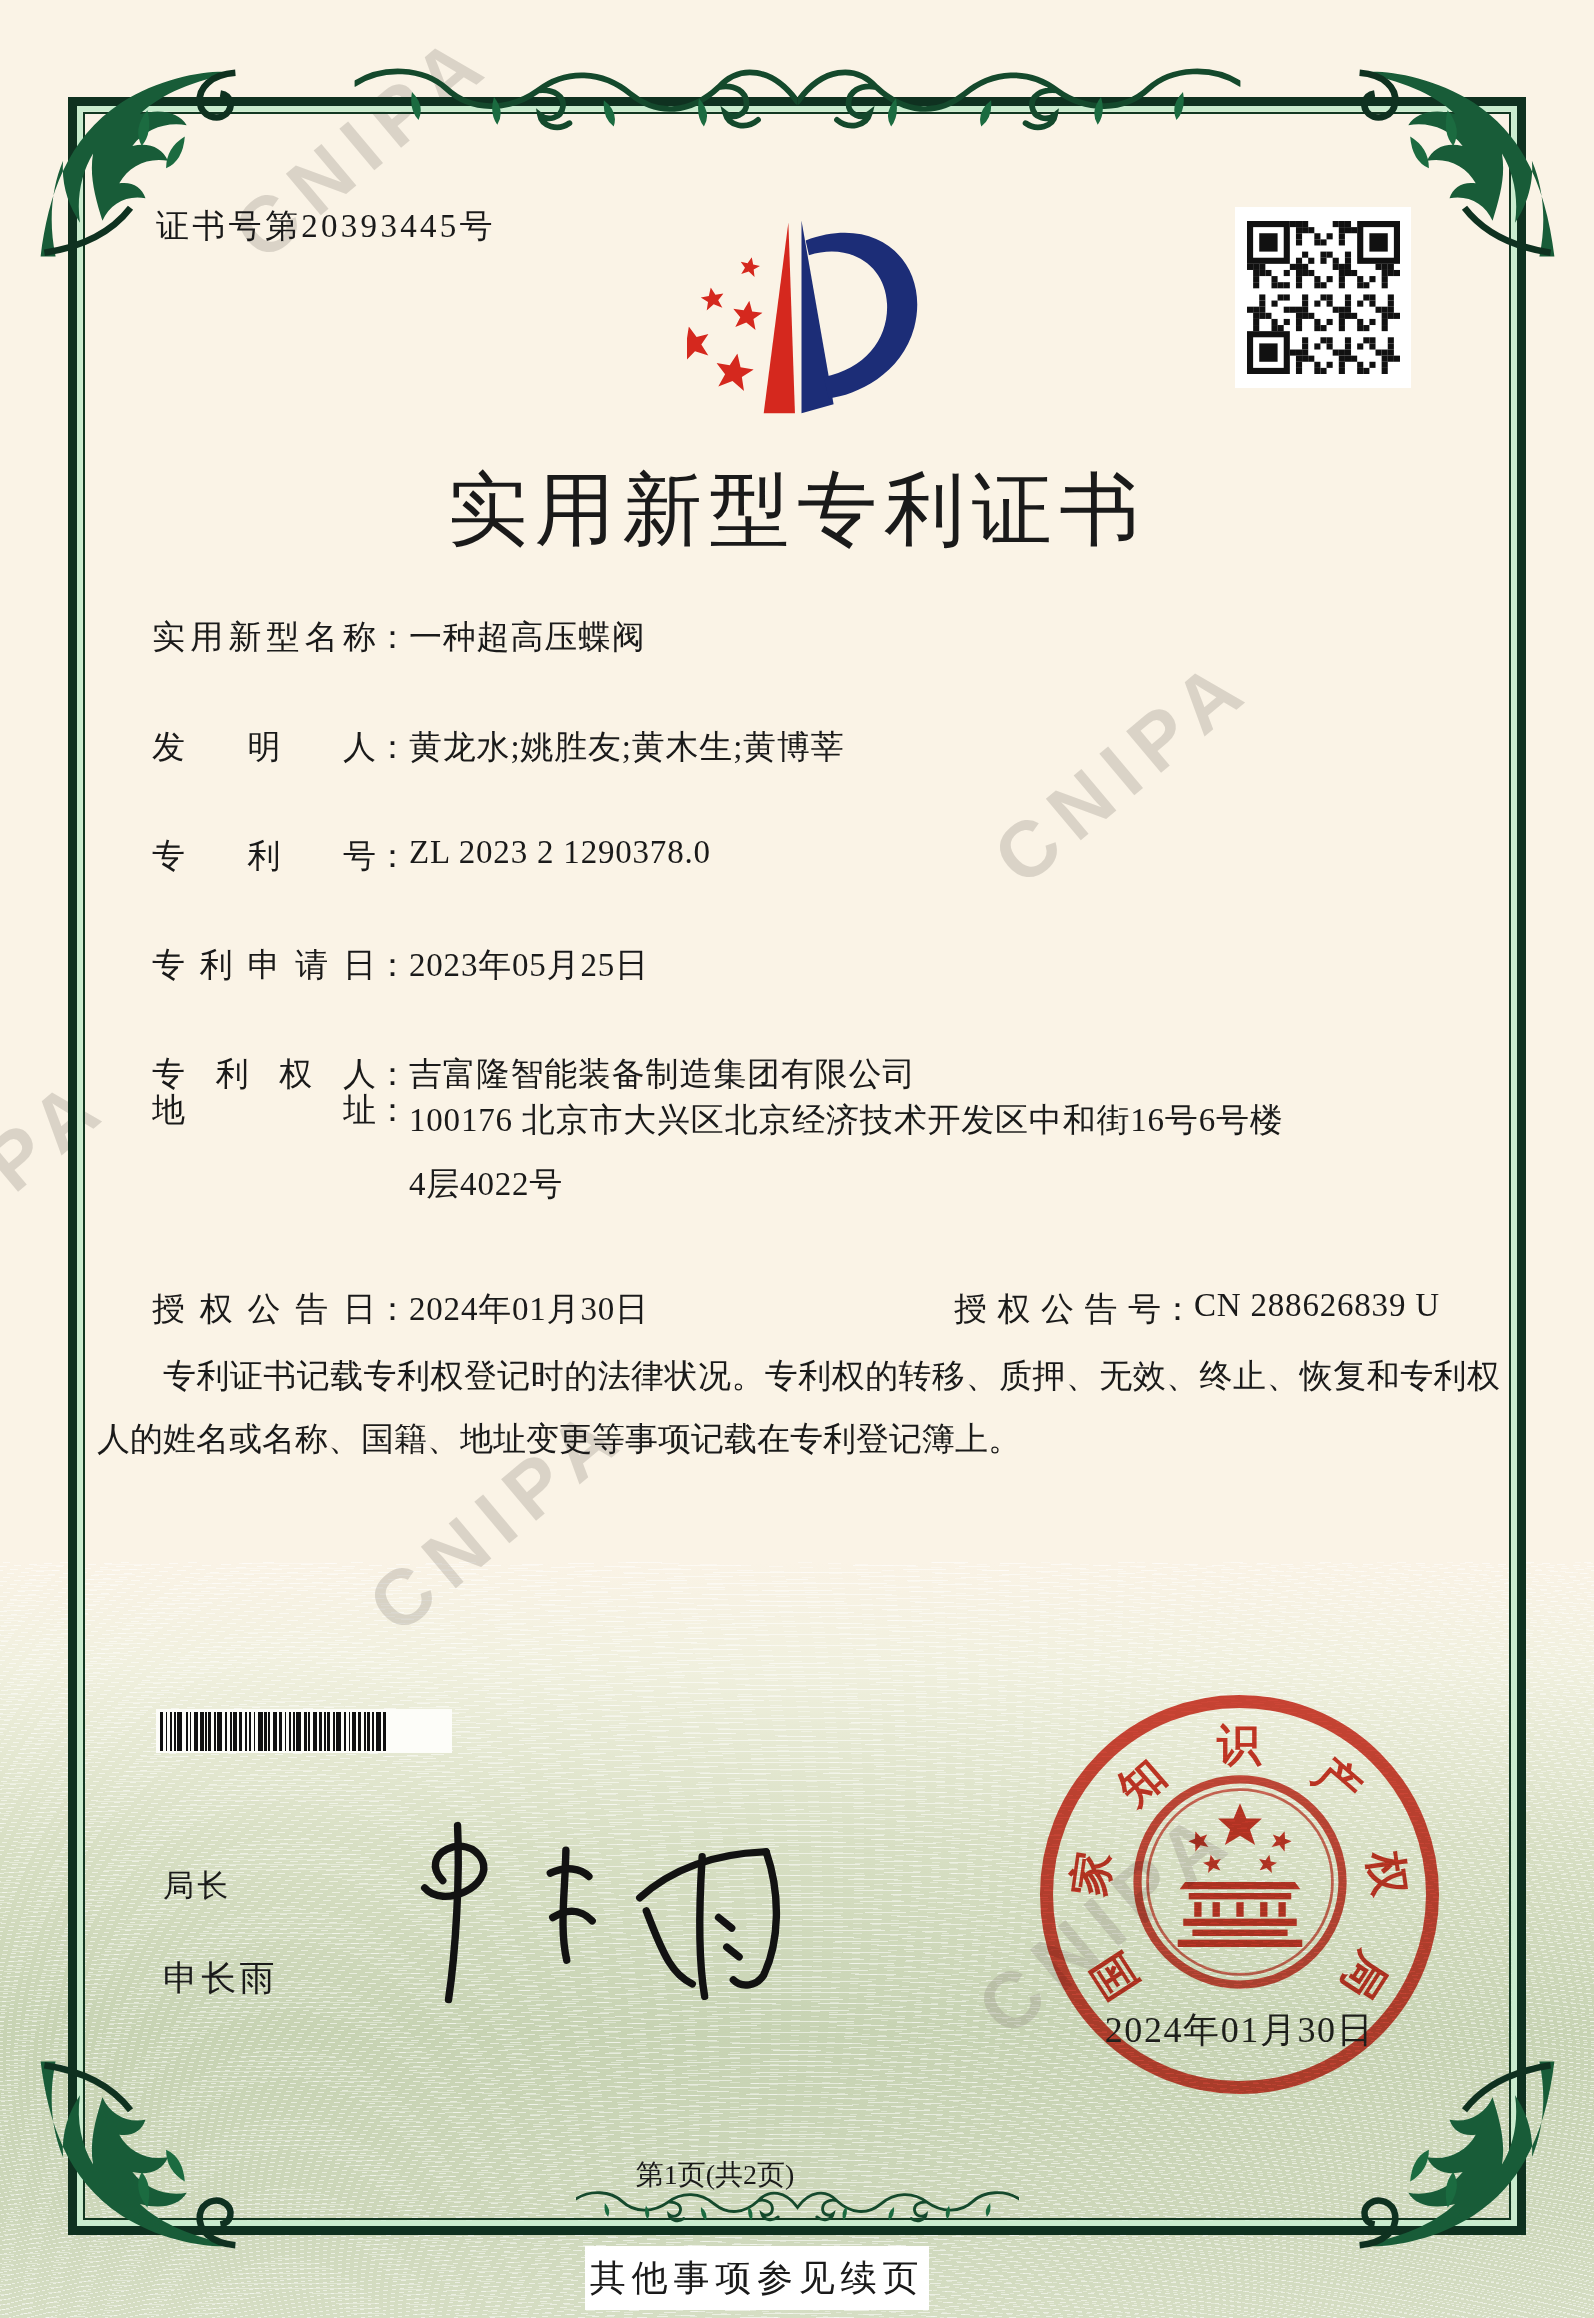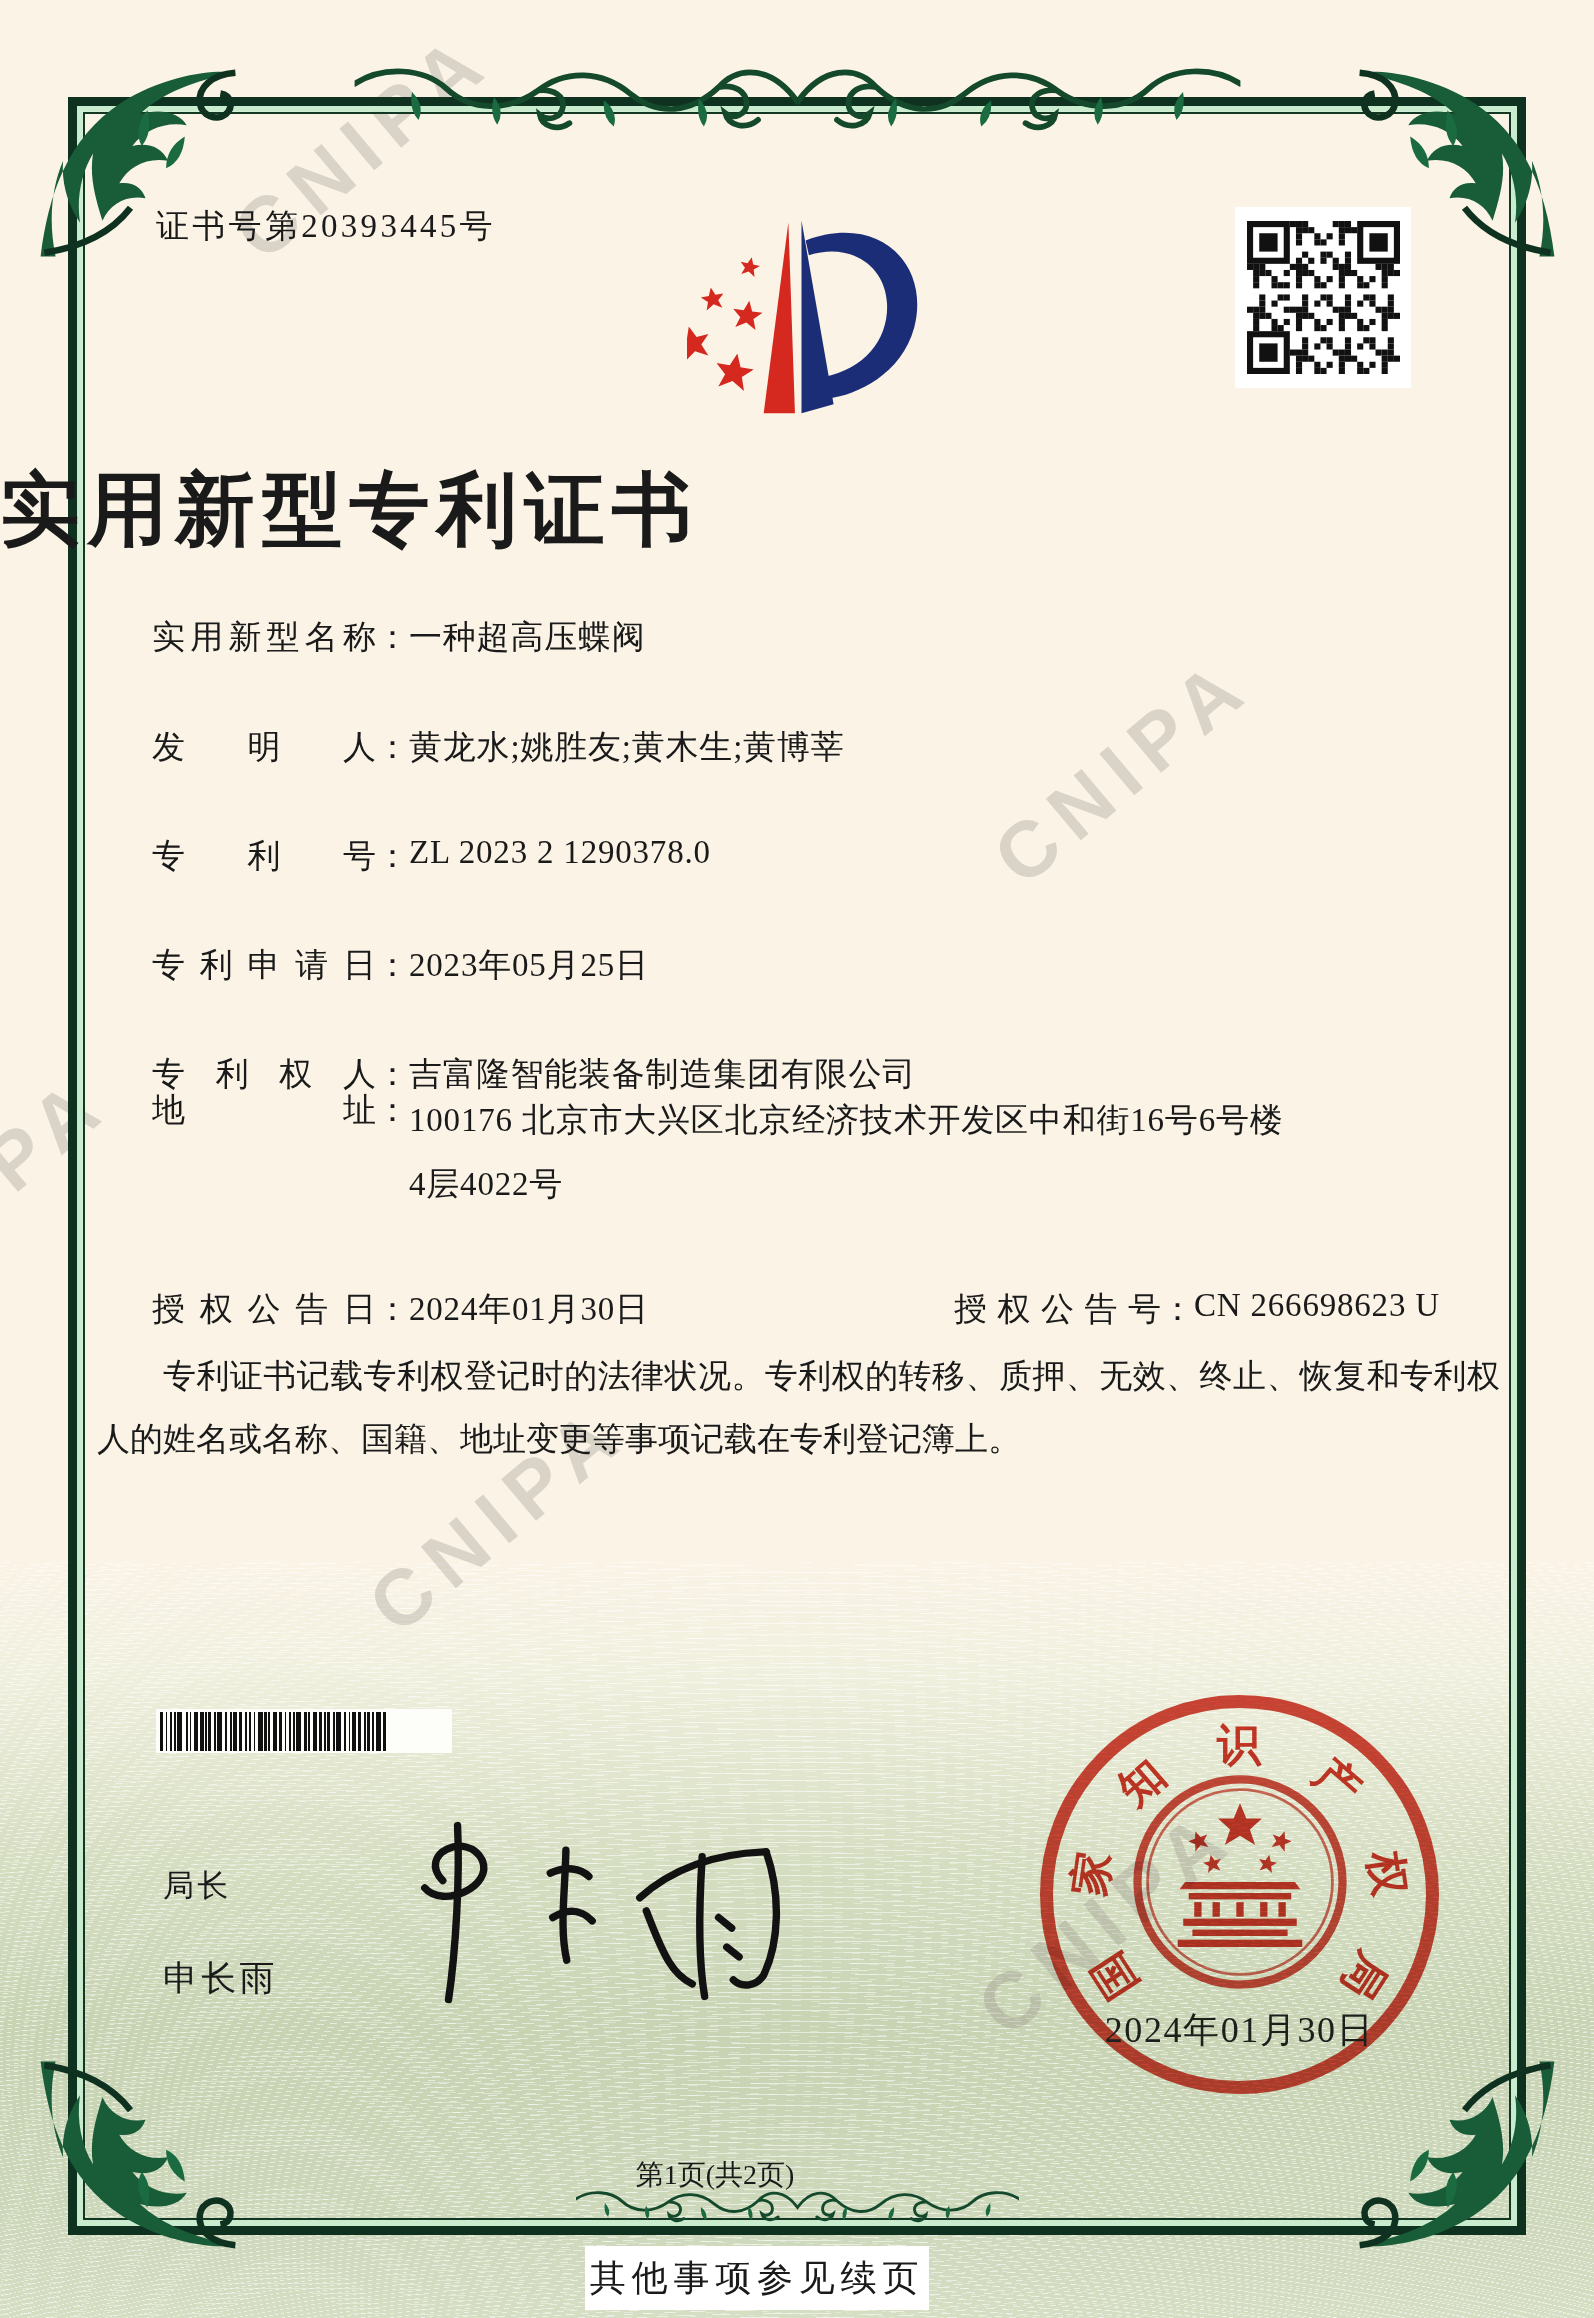--- a/index.html
+++ b/index.html
@@ -27,21 +27,21 @@
   .frame{left:68px;right:68px;top:97px;bottom:84px;
          border:9px solid #0f3120;box-shadow:inset 0 0 0 5.8px #c9ecce;z-index:2;}
   .frame-inner{position:absolute;inset:5.8px;border:2.5px solid #123722;}
   .ornament{z-index:3;pointer-events:none;}
 
   
   .cert-no{left:156px;top:204px;font-size:33px;letter-spacing:3.3px;z-index:5;}
   .logo{left:687px;top:206px;width:257px;height:245px;z-index:5;}
   .qr{left:1235px;top:207px;width:176px;height:181px;background:#ffffff;z-index:5;
       display:flex;align-items:center;justify-content:center;}
-  .title{left:0;right:0;top:457px;text-align:left;font-size:80px;font-weight:700;
+  .title{left:0;right:0;top:457px;text-align:center;font-size:80px;font-weight:400;
          letter-spacing:7.4px;z-index:5;}
 
   
   .frow{left:152px;font-size:33px;z-index:5;white-space:nowrap;}
   .flabel{display:inline-block;width:224px;text-align:justify;text-align-last:justify;vertical-align:top;}
   .fcolon{display:inline-block;vertical-align:top;}
   .fvalue{display:inline-block;vertical-align:top;letter-spacing:0.8px;}
   .fvalue.wrap{white-space:normal;width:880px;line-height:64px;}
   .grant-no{position:absolute;left:802px;top:0;white-space:nowrap;}
   .flabel2{display:inline-block;width:207px;text-align:justify;text-align-last:justify;vertical-align:top;}
@@ -365,21 +365,21 @@
 </div>
 <div class="abs frow" style="top:1052px">
   <span class="flabel">专利权人</span><span class="fcolon">：</span><span class="fvalue">吉富隆智能装备制造集团有限公司</span>
 </div>
 <div class="abs frow" style="top:1088px">
   <span class="flabel">地址</span><span class="fcolon">：</span><span class="fvalue wrap">100176 北京市大兴区北京经济技术开发区中和街16号6号楼4层4022号</span>
 </div>
 <div class="abs frow" style="top:1287px">
   <span class="flabel">授权公告日</span><span class="fcolon">：</span><span class="fvalue">2024年01月30日</span>
   <span class="grant-no">
-    <span class="flabel2">授权公告号</span><span class="fcolon">：</span><span class="fvalue">CN 266698623 U</span>
+    <span class="flabel2">授权公告号</span><span class="fcolon">：</span><span class="fvalue">CN 288626839 U</span>
   </span>
 </div>
 
 <div class="abs paras">
   <p>专利证书记载专利权登记时的法律状况。专利权的转移、质押、无效、终止、恢复和专利权人的姓名或名称、国籍、地址变更等事项记载在专利登记簿上。</p>
 </div>
 
 <div class="abs barcode">
     <i style="width: 3.3px; margin-right: 2.5px;"></i>
     <i style="width: 1.6px; margin-right: 2.5px;"></i>

